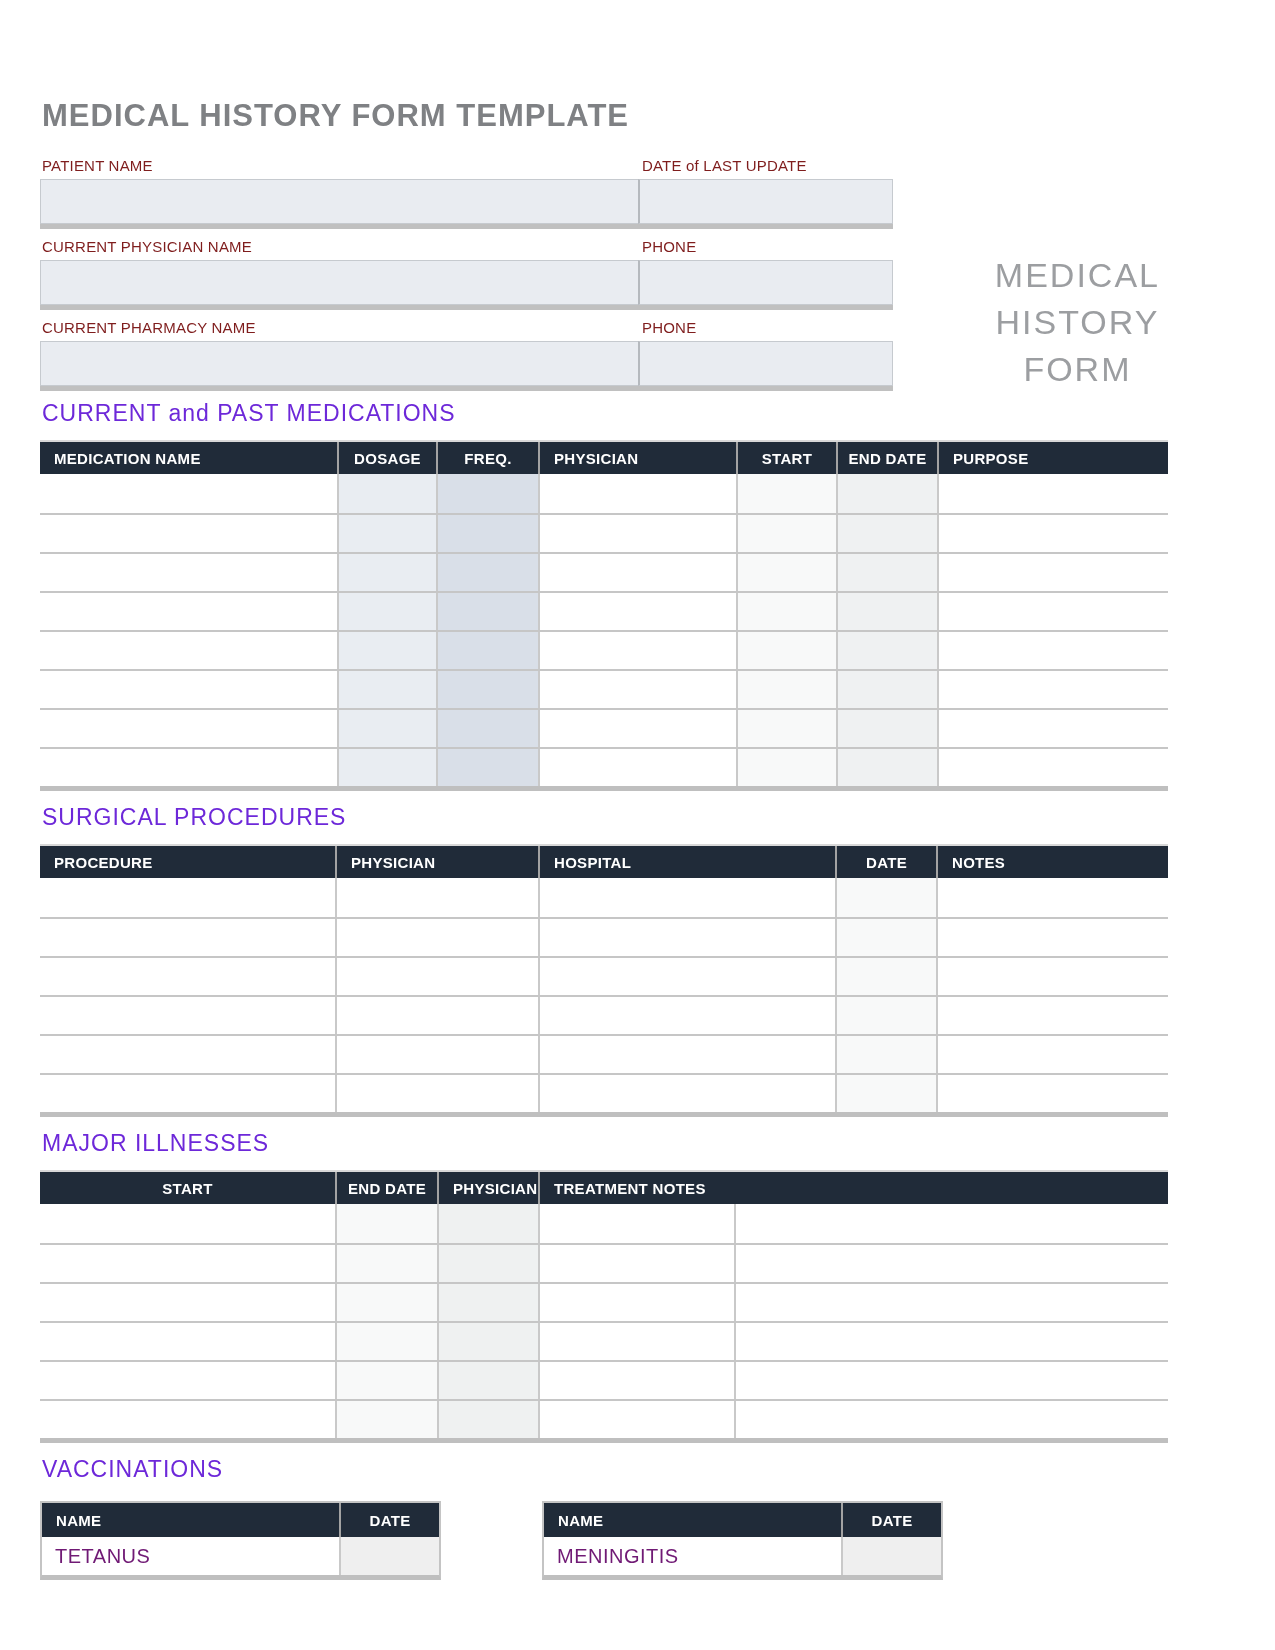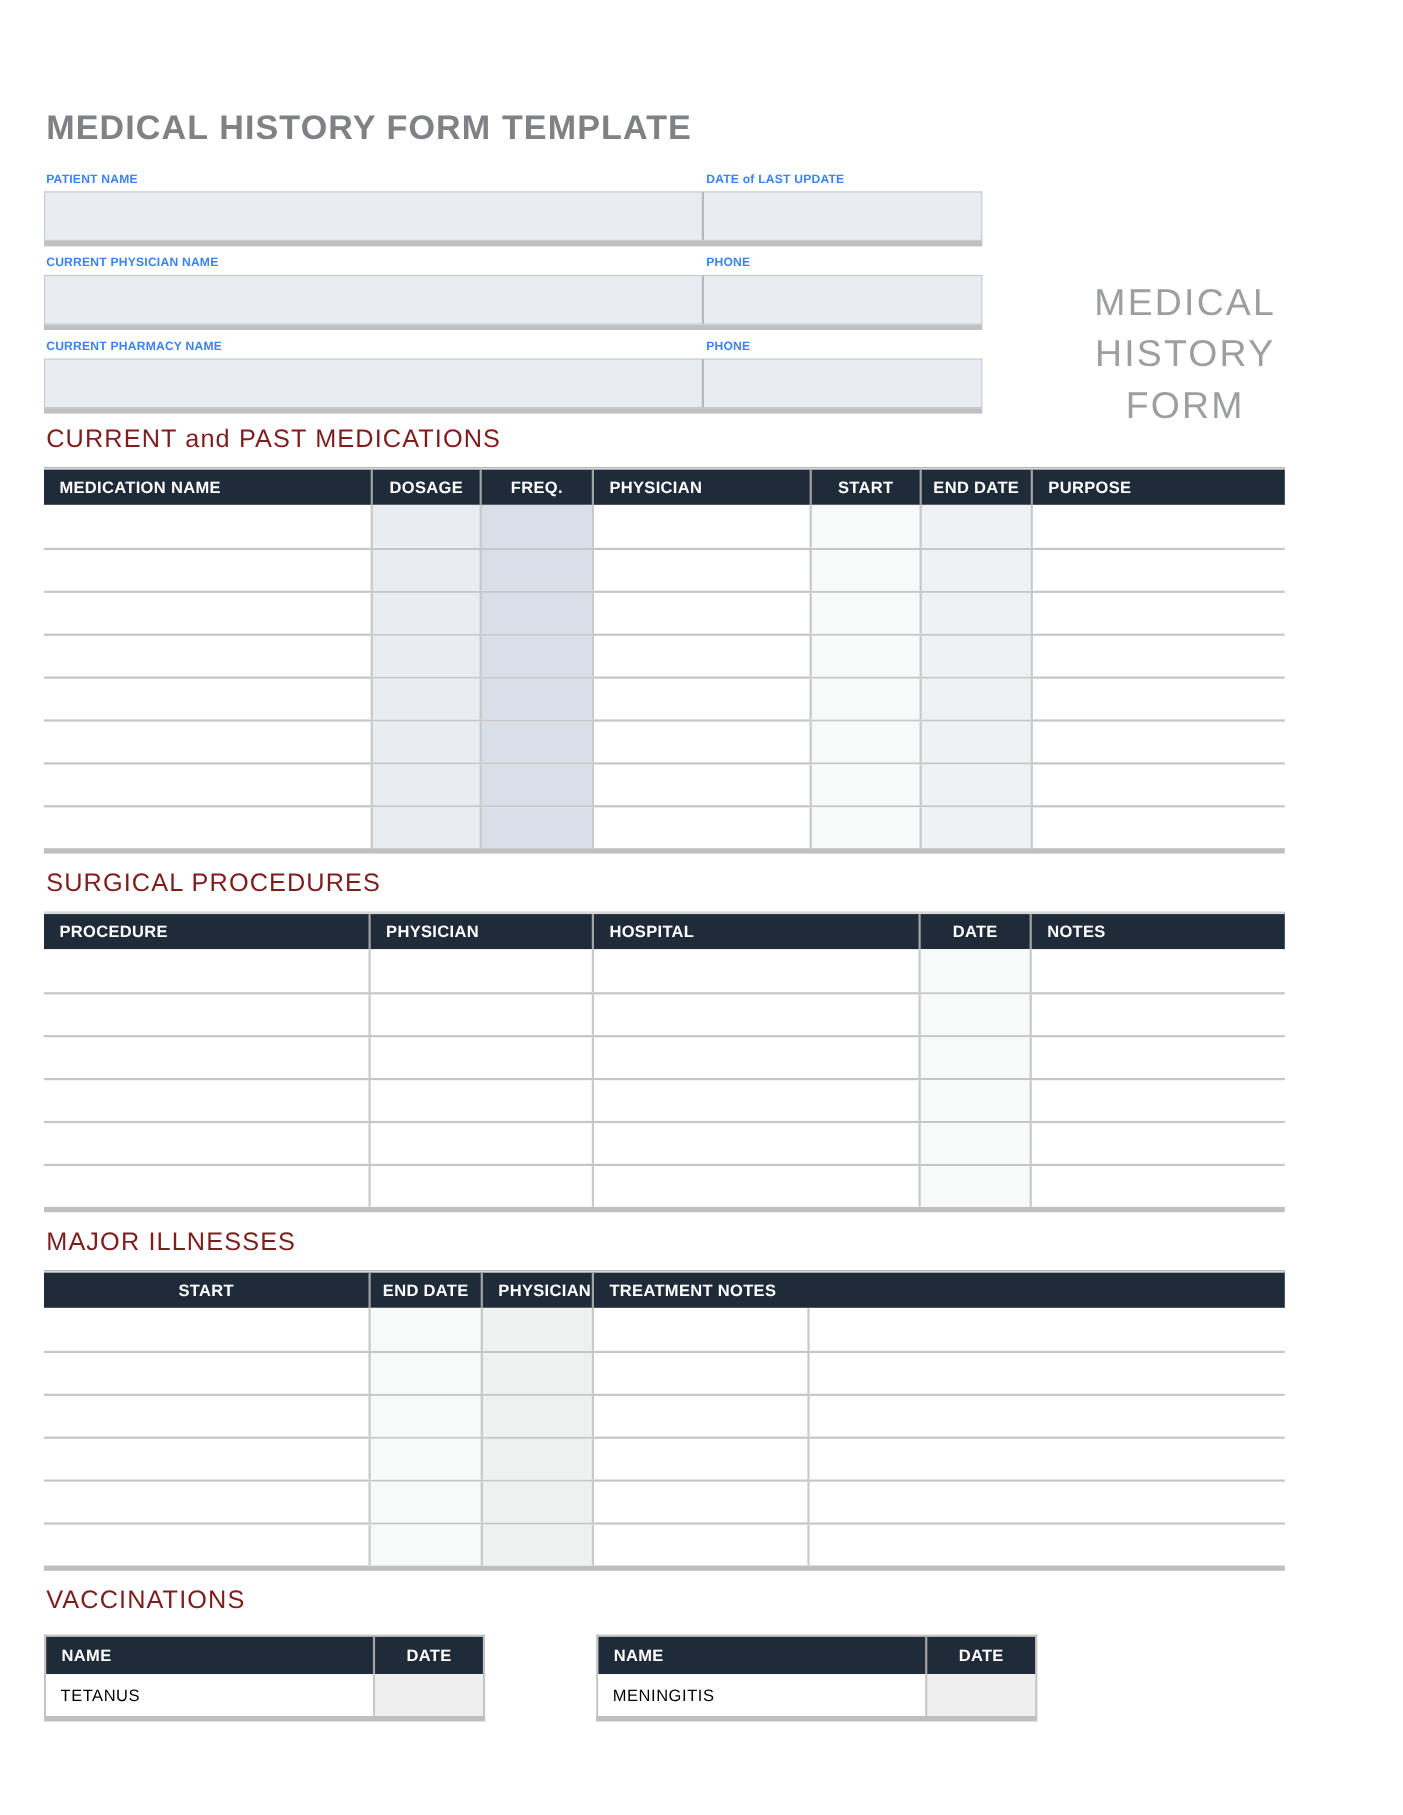--- a/index.html
+++ b/index.html
@@ -24,30 +24,30 @@
     position: absolute; top: 252px; right: 115px;
     text-align: center; color: #9c9ea1;
     font-size: 34px; font-weight: 400; letter-spacing: 2px;
     line-height: 47px;
   }
 
   
   .fields { width: 853px; }
   .field-row { margin-bottom: 9px; }
   .labels { display: flex; }
-  .labels .lbl { font-size: 11px; font-weight: bold; color: #3b82f6; letter-spacing: .2px; margin: 0 0 5px 2px; }
+  .labels .lbl { font-size: 15px; font-weight: normal; color: #7f1d1d; letter-spacing: .2px; margin: 0 0 5px 2px; }
   .labels .lbl-left { width: 598px; }
   .boxes { display: flex; border-bottom: 5px solid #c0c0c0; }
   .fbox { height: 45px; background: #e9ecf1; border: 1px solid #c6cacf; }
   .fbox-left { width: 598px; border-right: none; }
   .fbox-right { width: 255px; border-left: 2px solid #b5b9be; }
 
   
   .section-title {
-    font-size: 23px; font-weight: 400; color: #7f1d1d;
+    font-size: 23px; font-weight: 400; color: #6d28d9;
     letter-spacing: 1px; margin: 13px 0 13px 2px;
   }
   .section-title.first { margin-top: 9px; }
 
   
   .tbl { width: 1128px; border-bottom: 5px solid #bfbfbf; }
   .thead {
     display: grid; height: 34px; align-items: center;
     background: #202b39; color: #ffffff;
     font-size: 15px; font-weight: bold; letter-spacing: .3px;
@@ -78,21 +78,21 @@
   
   .vacc-wrap { display: flex; gap: 101px; margin-top: 18px; }
   .vacc-tbl {
     border: 2px solid #c4c4c4; border-bottom: 5px solid #bfbfbf;
   }
   .vacc-grid { display: grid; grid-template-columns: 297px 100px; }
   .vacc-tbl .thead { border-top: none; height: 34px; }
   .vacc-row { display: grid; grid-template-columns: 297px 100px; height: 38px; background: #ffffff; }
   .vacc-row .name-cell {
     display: flex; align-items: center; padding-left: 13px;
-    font-size: 15px; color: #000000; letter-spacing: .5px; font-weight: 400;
+    font-size: 20px; color: #701a75; letter-spacing: .5px; font-weight: 400;
   }
   .vacc-row .date-cell { background: #efefef; border-left: 2px solid #c9c9c9; }
 </style>
 </head>
 <body>
 
 <div class="page">
 
   <div class="doc-title">MEDICAL HISTORY FORM TEMPLATE</div>
 

